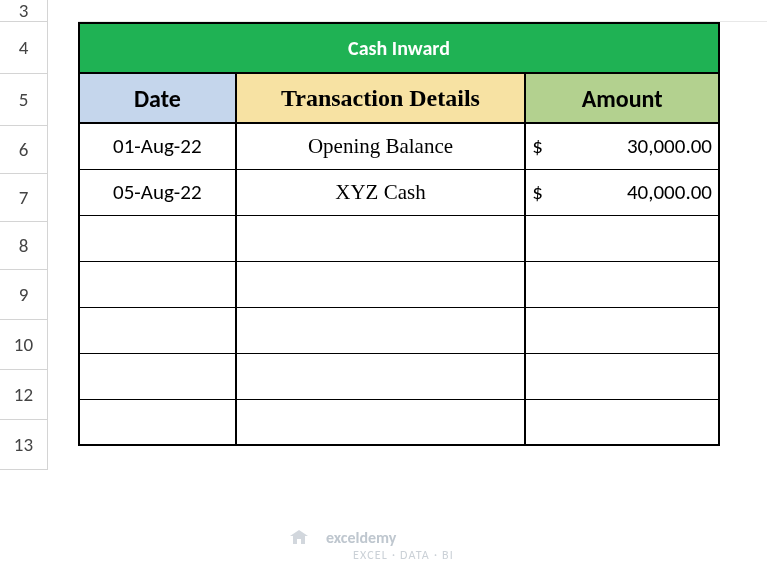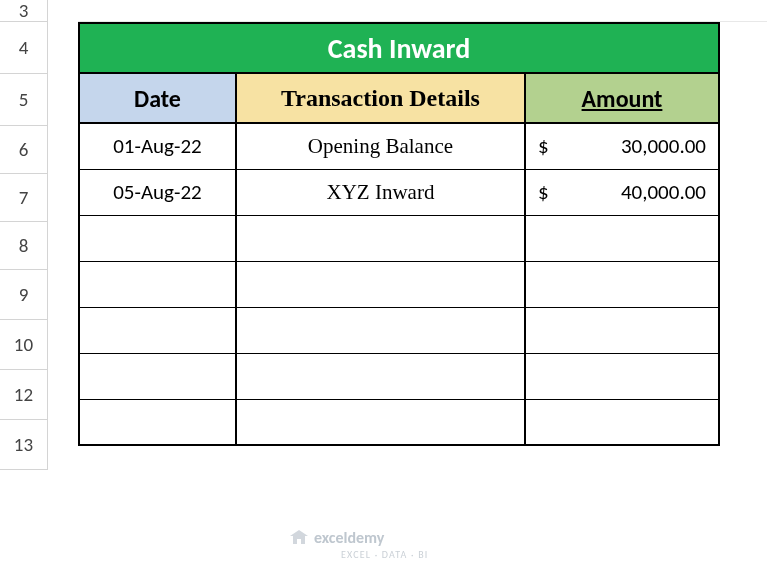--- a/index.html
+++ b/index.html
@@ -42,77 +42,77 @@
   }
   .tbl {
     border: 2px solid #000;
     border-collapse: collapse;
     width: 642px;
   }
   .title-row td {
     background: #1fb254;
     color: #fff;
     font-weight: 700;
-    font-size: 28px;
+    font-size: 20px;
     text-align: center;
     height: 50px;
     vertical-align: middle;
     border: 2px solid #000;
     border-right: 1px solid #000;
   }
   .hdr-row td {
     font-weight: 700;
     font-size: 24px;
     text-align: center;
     height: 50px;
     vertical-align: middle;
     border: 2px solid #000;
     color: #000;
   }
   .hdr-date { background: #c5d6ec; }
   .hdr-details { background: #f7e2a3; }
-  .hdr-amount { background: #b3d18f; text-decoration: underline; }
+  .hdr-amount { background: #b3d18f; }
   .data-row td {
     font-size: 21px;
     height: 46px;
     vertical-align: middle;
     border-left: 2px solid #000;
     border-right: 2px solid #000;
     border-bottom: 1px solid #000;
     background: #fff;
-    padding: 0 12px;
+    padding: 0 6px;
   }
   .c-date { width: 162px; text-align: center; }
   .c-details { width: 298px; text-align: center; font-family: Liberation Serif, serif; }
   .c-amount { width: 198px; }
   .amount-cell {
     display: flex;
     justify-content: space-between;
     align-items: center;
     width: 100%;
   }
   .watermark {
     position: absolute;
     left: 290px;
     top: 528px;
     display: flex;
     align-items: center;
-    gap: 6px;
+    gap: 18px;
     color: #bfc7cf;
     font-size: 16px;
     font-weight: 600;
     pointer-events: none;
   }
   .watermark svg { opacity: 0.7; }
   .wm-sub {
     position: absolute;
-    left: 341px;
+    left: 353px;
     top: 548px;
     color: #cbd1d7;
-    font-size: 10px;
+    font-size: 12px;
     letter-spacing: 1.2px;
     pointer-events: none;
   }
 </style>
 </head>
 <body>
 
 <div class="sheet">
   <div class="rowhdrs">
     <div class="rowhdr" style="height:22px">3</div>
@@ -144,21 +144,21 @@
         <td class="c-details">Opening Balance</td>
         <td class="c-amount">
               <div class="amount-cell">
                 <span>$</span>
                 <span>30,000.00</span>
               </div>
             </td>
       </tr>
       <tr class="data-row">
         <td class="c-date">05-Aug-22</td>
-        <td class="c-details">XYZ Inward</td>
+        <td class="c-details">XYZ Cash</td>
         <td class="c-amount">
               <div class="amount-cell">
                 <span>$</span>
                 <span>40,000.00</span>
               </div>
             </td>
       </tr>
       <tr class="data-row">
         <td class="c-date"></td>
         <td class="c-details"></td>

